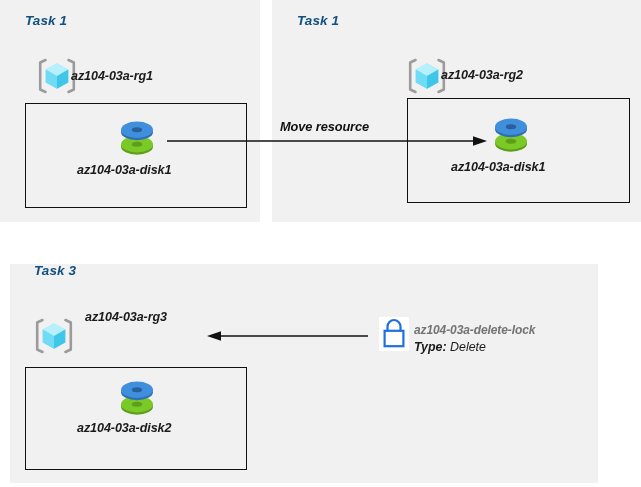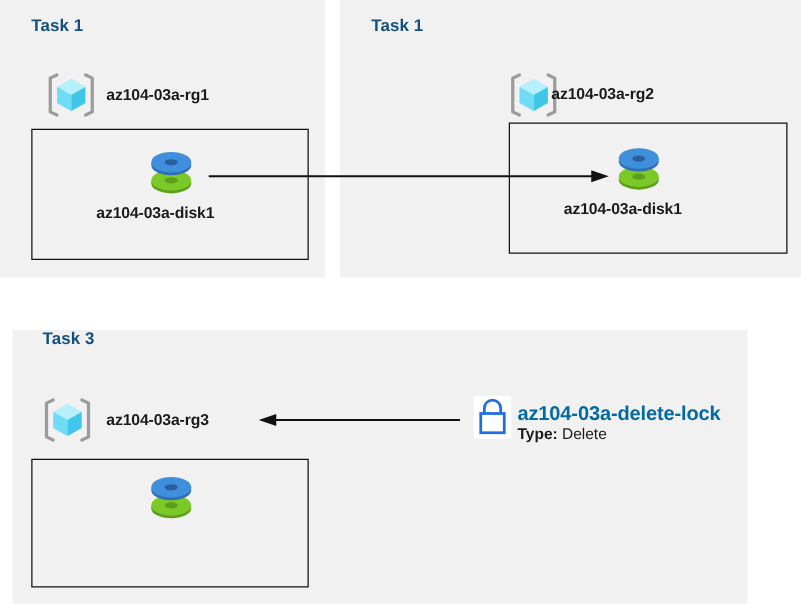--- a/index.html
+++ b/index.html
@@ -4,21 +4,21 @@
 <style>
   html,body{margin:0;padding:0;}
   body{
     width:641px;height:487px;
     background:#ffffff;
     font-family:"Liberation Sans", sans-serif;
     position:relative;
     overflow:hidden;
     -webkit-font-smoothing:antialiased;
   }
-  .canvas{position:absolute;left:0;top:0;width:641px;height:366px;}
+  .canvas{position:absolute;left:0;top:0;width:641px;height:366px;font-style:italic;}
 
   
   .panel{position:absolute;background:#f1f1f1;}
   #panel-task1{left:0px;  top:0px;   width:260px; height:222px;}
   #panel-task2{left:272px;top:0px;   width:369px; height:222px;}
   #panel-task3{left:10px; top:264px; width:588px; height:219px;}
 
   .panel-title{
     position:absolute;
     color:#13507f;
@@ -43,23 +43,23 @@
   .node-label{
     position:absolute;
     font-size:12.6px;
     font-weight:bold;
     color:#1a1a1a;
     white-space:nowrap;
     letter-spacing:-0.1px;
   }
   .lock-label{
     position:absolute;
-    font-size:16px;
-    font-weight:bold;
-    color:#0369a1;
+    font-size:12px;
+    font-weight:bold;
+    color:#737373;
     white-space:nowrap;
     letter-spacing:-0.1px;
   }
   .lock-type{
     position:absolute;
     font-size:12.4px;
     color:#1a1a1a;
     white-space:nowrap;
   }
   .lock-type b{font-weight:bold;margin-top:11px;}
@@ -97,21 +97,21 @@
         <path d="M32.5,3 L37.8,5.5 L37.8,32.5 L32.5,35"></path>
       </g>
       <g>
         <polygon points="21,6.2 32.3,12.6 32.3,25.4 21,31.8 9.7,25.4 9.7,12.6" fill="#9fe9fa"></polygon>
         <polygon points="21,6.2 32.3,12.6 21,19 9.7,12.6" fill="#b6f0fc"></polygon>
         <polygon points="21,19 32.3,12.6 32.3,25.4 21,31.8" fill="#3fc6e8"></polygon>
         <polygon points="21,19 9.7,12.6 9.7,25.4 21,31.8" fill="#6fdbf5"></polygon>
       </g>
     </svg>
   </div>
-  <div class="node-label" style="left:85px;top:69px;">az104-03a-rg1</div>
+  <div class="node-label" style="left:71px;top:69px;">az104-03a-rg1</div>
 
   <div class="inner-box" id="box-task1"></div>
 
   <div class="icon disk-icon" style="left:116px;top:116px;">
     <svg width="42" height="42" viewBox="0 0 42 42" xmlns="http://www.w3.org/2000/svg">
 
       <ellipse cx="21" cy="30.5" rx="16" ry="8.2" fill="#5f9e1c"></ellipse>
       <ellipse cx="21" cy="28.3" rx="16" ry="8.2" fill="#7ac927"></ellipse>
       <ellipse cx="21" cy="28.3" rx="5.2" ry="2.5" fill="#5f9e1c"></ellipse>
 
@@ -149,20 +149,21 @@
       <ellipse cx="21" cy="30.5" rx="16" ry="8.2" fill="#5f9e1c"></ellipse>
       <ellipse cx="21" cy="28.3" rx="16" ry="8.2" fill="#7ac927"></ellipse>
       <ellipse cx="21" cy="28.3" rx="5.2" ry="2.5" fill="#5f9e1c"></ellipse>
       <ellipse cx="21" cy="16.0" rx="16" ry="8.2" fill="#2f6fb5"></ellipse>
       <ellipse cx="21" cy="13.8" rx="16" ry="8.2" fill="#3f8fdc"></ellipse>
       <ellipse cx="21" cy="13.8" rx="5.2" ry="2.5" fill="#2a5f9e"></ellipse>
     </svg>
   </div>
   <div class="node-label" style="left:451px;top:160px;">az104-03a-disk1</div>
 
+  <div class="arrow-label" style="left:280px;top:119px;">Move resource</div>
 
   <svg class="connector" style="left:160px;top:128px;" width="330" height="26" xmlns="http://www.w3.org/2000/svg">
     <line x1="7" y1="13" x2="317" y2="13" stroke="#111111" stroke-width="1.5"></line>
     <polygon points="327,13 313,8.2 313,17.8" fill="#111111"></polygon>
   </svg>
 
   <div class="panel" id="panel-task3"></div>
 
   <div class="panel-title" style="left:34px;top:263px;">Task 3</div>
 
@@ -173,34 +174,35 @@
         <path d="M32.5,3 L37.8,5.5 L37.8,32.5 L32.5,35"></path>
       </g>
       <g>
         <polygon points="21,6.2 32.3,12.6 32.3,25.4 21,31.8 9.7,25.4 9.7,12.6" fill="#9fe9fa"></polygon>
         <polygon points="21,6.2 32.3,12.6 21,19 9.7,12.6" fill="#b6f0fc"></polygon>
         <polygon points="21,19 32.3,12.6 32.3,25.4 21,31.8" fill="#3fc6e8"></polygon>
         <polygon points="21,19 9.7,12.6 9.7,25.4 21,31.8" fill="#6fdbf5"></polygon>
       </g>
     </svg>
   </div>
-  <div class="node-label" style="left:85px;top:329px;">az104-03a-rg3</div>
+  <div class="node-label" style="left:85px;top:310px;">az104-03a-rg3</div>
 
   <div class="inner-box" id="box-task3"></div>
 
   <div class="icon disk-icon" style="left:116px;top:376px;">
     <svg width="42" height="42" viewBox="0 0 42 42" xmlns="http://www.w3.org/2000/svg">
       <ellipse cx="21" cy="30.5" rx="16" ry="8.2" fill="#5f9e1c"></ellipse>
       <ellipse cx="21" cy="28.3" rx="16" ry="8.2" fill="#7ac927"></ellipse>
       <ellipse cx="21" cy="28.3" rx="5.2" ry="2.5" fill="#5f9e1c"></ellipse>
       <ellipse cx="21" cy="16.0" rx="16" ry="8.2" fill="#2f6fb5"></ellipse>
       <ellipse cx="21" cy="13.8" rx="16" ry="8.2" fill="#3f8fdc"></ellipse>
       <ellipse cx="21" cy="13.8" rx="5.2" ry="2.5" fill="#2a5f9e"></ellipse>
     </svg>
   </div>
+  <div class="node-label" style="left:77px;top:421px;">az104-03a-disk2</div>
 
   <svg class="connector" style="left:200px;top:324px;" width="175" height="26" xmlns="http://www.w3.org/2000/svg">
     <line x1="20" y1="12" x2="168" y2="12" stroke="#111111" stroke-width="1.5"></line>
     <polygon points="7,12 21,7.2 21,16.8" fill="#111111"></polygon>
   </svg>
 
   <div class="icon lock-icon" style="left:379px;top:317px;">
     <svg width="30" height="34" viewBox="0 0 30 34" xmlns="http://www.w3.org/2000/svg">
       <rect x="0" y="0" width="30" height="34" fill="#ffffff"></rect>
       <path d="M8.5,14 L8.5,9.5 A6.5,6.5 0 0 1 21.5,9.5 L21.5,14" fill="none" stroke="#1f6fe0" stroke-width="2.2"></path>

